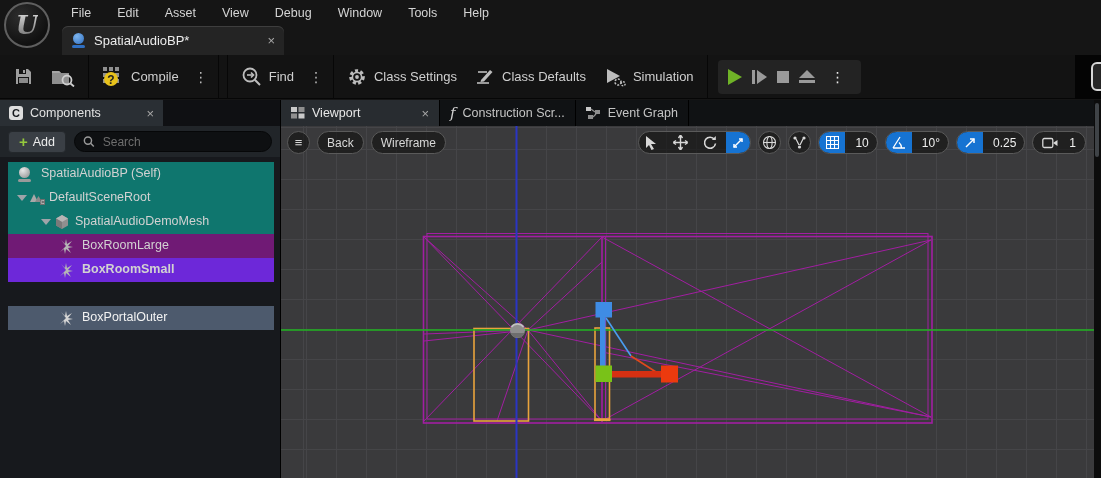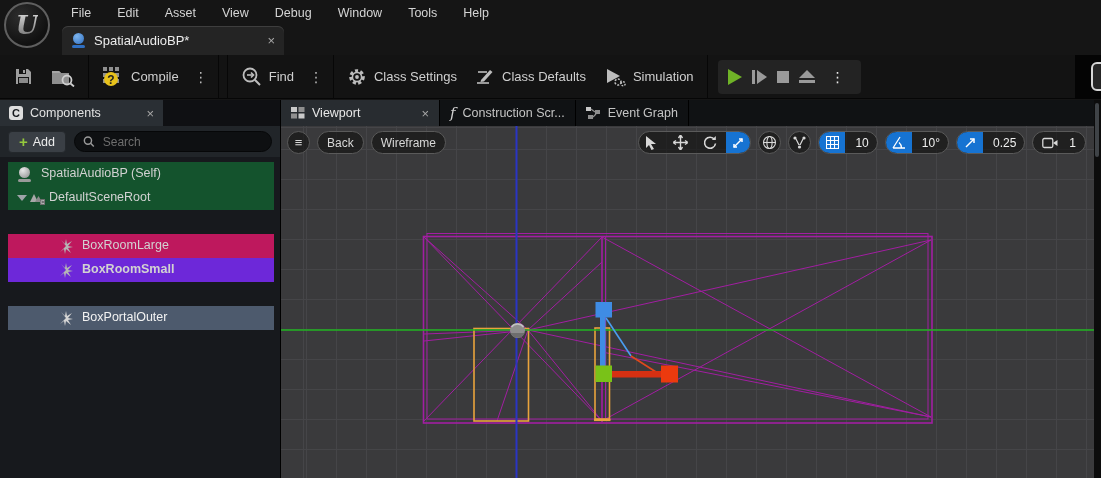--- a/index.html
+++ b/index.html
@@ -53,22 +53,22 @@
   #comp-tab{width:163px;}
   .cicon{width:14px;height:14px;border-radius:3px;background:#dedede;color:#15181c;font-weight:bold;font-size:11px;display:flex;align-items:center;justify-content:center;}
   #comp-toolbar{position:absolute;left:0;top:26px;width:100%;height:31px;background:#212529;display:flex;align-items:center;padding:0 8px;gap:8px;}
   #add-btn{display:flex;align-items:center;gap:5px;background:#3a3f45;border:1px solid #24282c;border-radius:4px;height:22px;padding:0 10px;color:#ececec;}
   #add-btn .plus{color:#95c93d;font-size:15px;font-weight:bold;line-height:1;}
   #search-box{flex:1;display:flex;align-items:center;gap:6px;background:#0e1012;border:1px solid #060708;border-radius:11px;height:21px;padding:0 8px;color:#707070;}
   #search-box input{background:transparent;border:0;outline:none;color:#c8c8c8;font-size:12px;width:100%;}
   #search-box input::placeholder{color:#6e6e6e;}
   #tree{position:absolute;left:0;top:62px;width:100%;bottom:0;}
   .trow{position:absolute;left:8px;width:266px;height:24px;display:flex;align-items:center;color:#d2d2d2;}
-  .trow.blockbg{background:#14532d;}
-  .trow.dark1{background:#be185d;}
+  .trow.blockbg{background:#0f766e;}
+  .trow.dark1{background:#701a75;}
   .trow.dark2{background:#6d28d9;font-weight:bold;}
   .trow.sel{background:var(--selection);color:#f2f2f2;}
   .tw{position:absolute;width:0;height:0;border-left:5px solid transparent;border-right:5px solid transparent;border-top:6px solid #9fa4a9;top:9px;}
   .ticon{position:absolute;top:4px;width:16px;height:16px;display:flex;align-items:center;justify-content:center;}
   .tlabel{position:absolute;top:4px;font-size:12.5px;white-space:nowrap;}
 
   
   #viewport{position:absolute;left:281px;top:100px;width:813px;height:378px;}
   #vp-strip{position:absolute;left:0;top:0;width:100%;height:26px;background:#101214;display:flex;color:#c4c4c4;}
   .vtab{display:flex;align-items:center;gap:7px;padding:0 10px;height:26px;border-right:1px solid #000;}
@@ -250,20 +250,31 @@
         <span class="ticon" style="left:21px">
             <svg width="16" height="14" viewBox="0 0 16 14">
               <path d="M1 11L5 3l4 8z" fill="#a8a8a8"></path>
               <path d="M6 11l3.5-6 3.5 6z" fill="#8a8a8a"></path>
               <rect x="11" y="8" width="5" height="6" fill="#6f6f6f"></rect>
               <text x="13.5" y="13" text-anchor="middle" font-size="5.5" fill="#d8d8d8">C</text>
             </svg>
           </span>
         <span class="tlabel" style="left:41px">DefaultSceneRoot</span>
       </div>
+      <div class="trow blockbg" style="top:48px">
+        <span class="tw" style="left:33px"></span>
+        <span class="ticon" style="left:46px">
+            <svg width="16" height="16" viewBox="0 0 16 16">
+              <path d="M8 1l6 3.5v7L8 15l-6-3.5v-7z" fill="#8f8f8f"></path>
+              <path d="M8 1l6 3.5L8 8 2 4.5z" fill="#b5b5b5"></path>
+              <path d="M8 8v7l-6-3.5v-7z" fill="#7a7a7a"></path>
+            </svg>
+          </span>
+        <span class="tlabel" style="left:67px">SpatialAudioDemoMesh</span>
+      </div>
       <div class="trow dark1" style="top:72px">
         <span class="ticon" style="left:50px">
             <svg width="16" height="16" viewBox="0 0 16 16">
               <path d="M8 8L3 2l4 4 1-5 1 5 5-3-4 5 5 1-5 1 3 5-5-4-1 5-1-5-4 3z" fill="#b5b5b5"></path>
             </svg>
           </span>
         <span class="tlabel" style="left:74px">BoxRoomLarge</span>
       </div>
       <div class="trow dark2" style="top:96px">
         <span class="ticon" style="left:50px">

